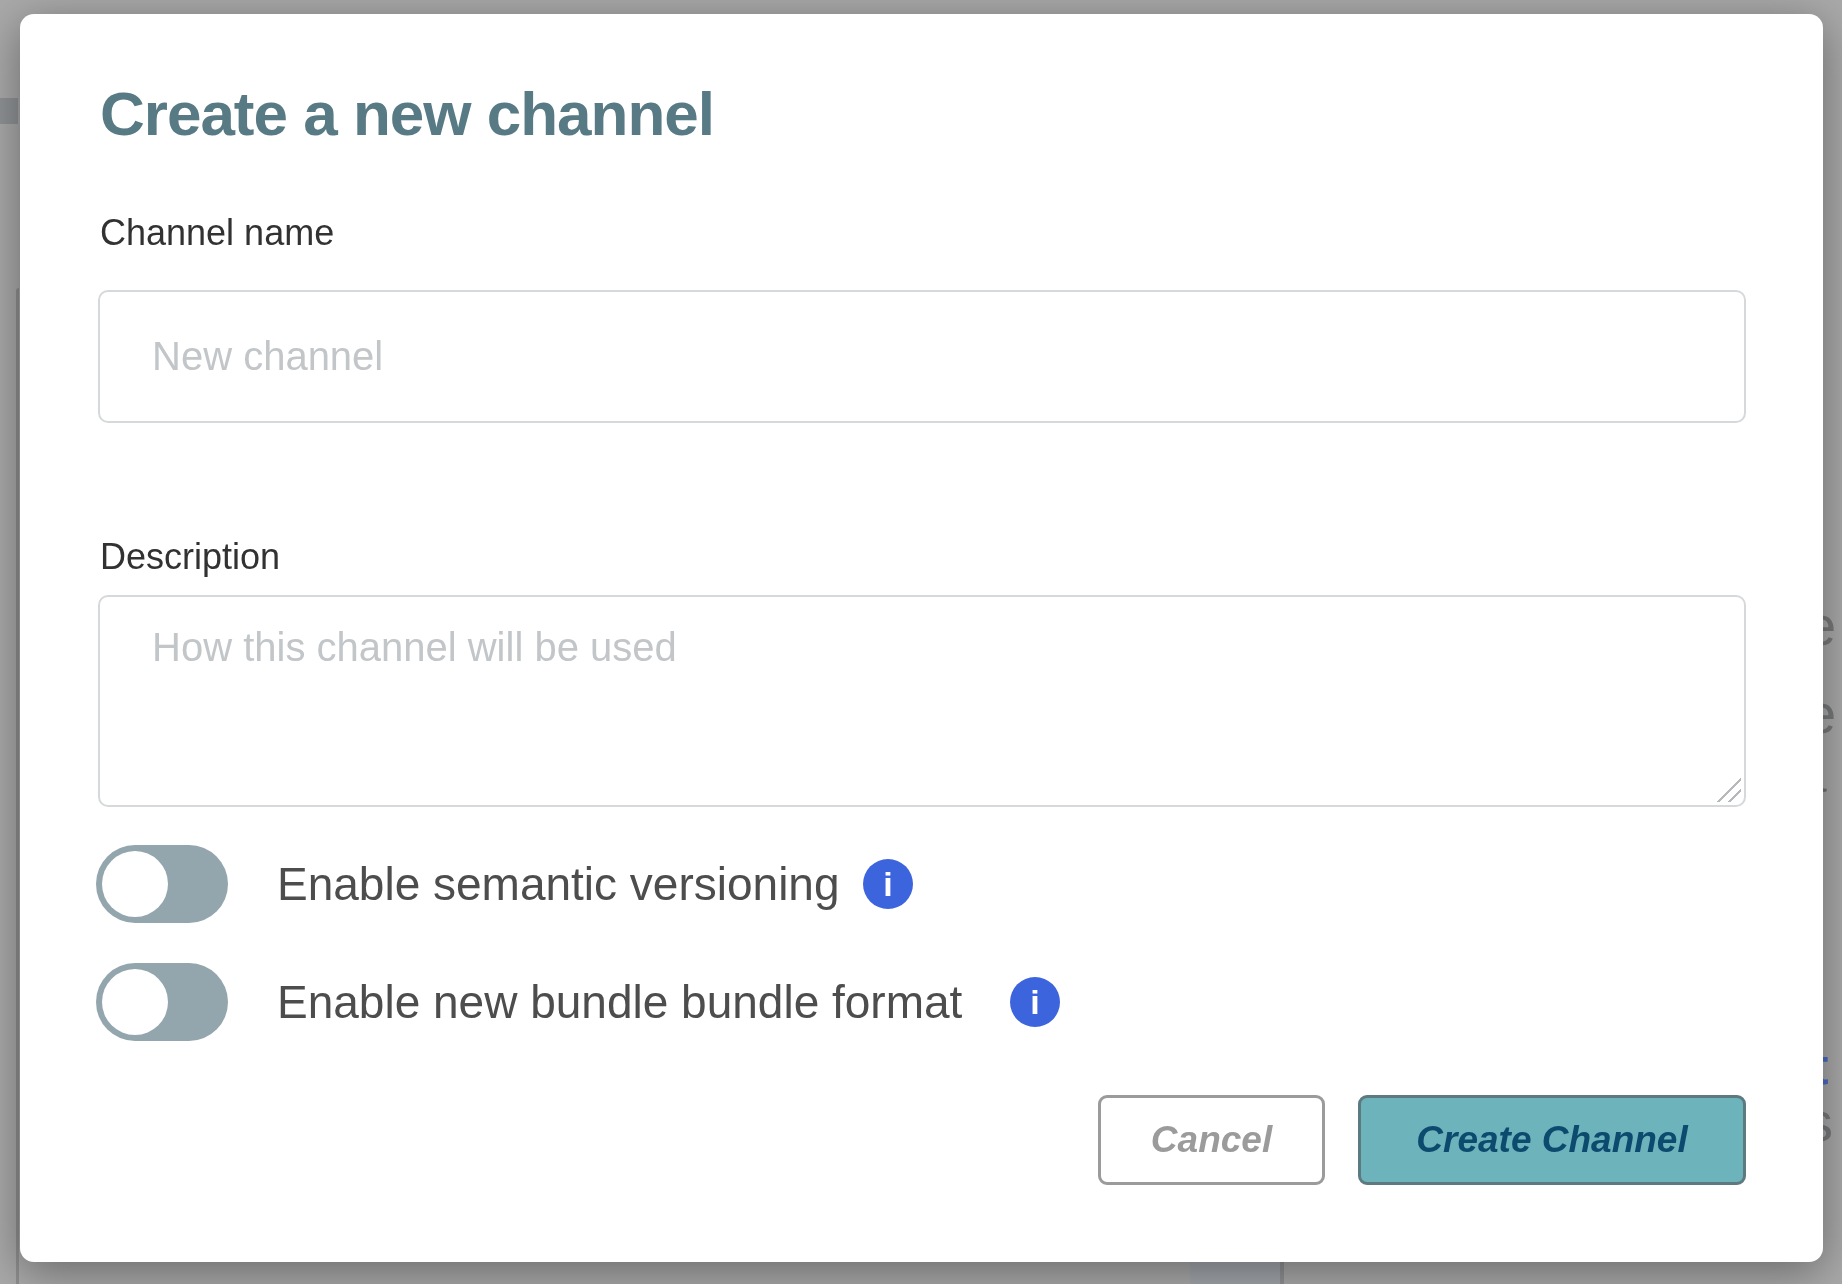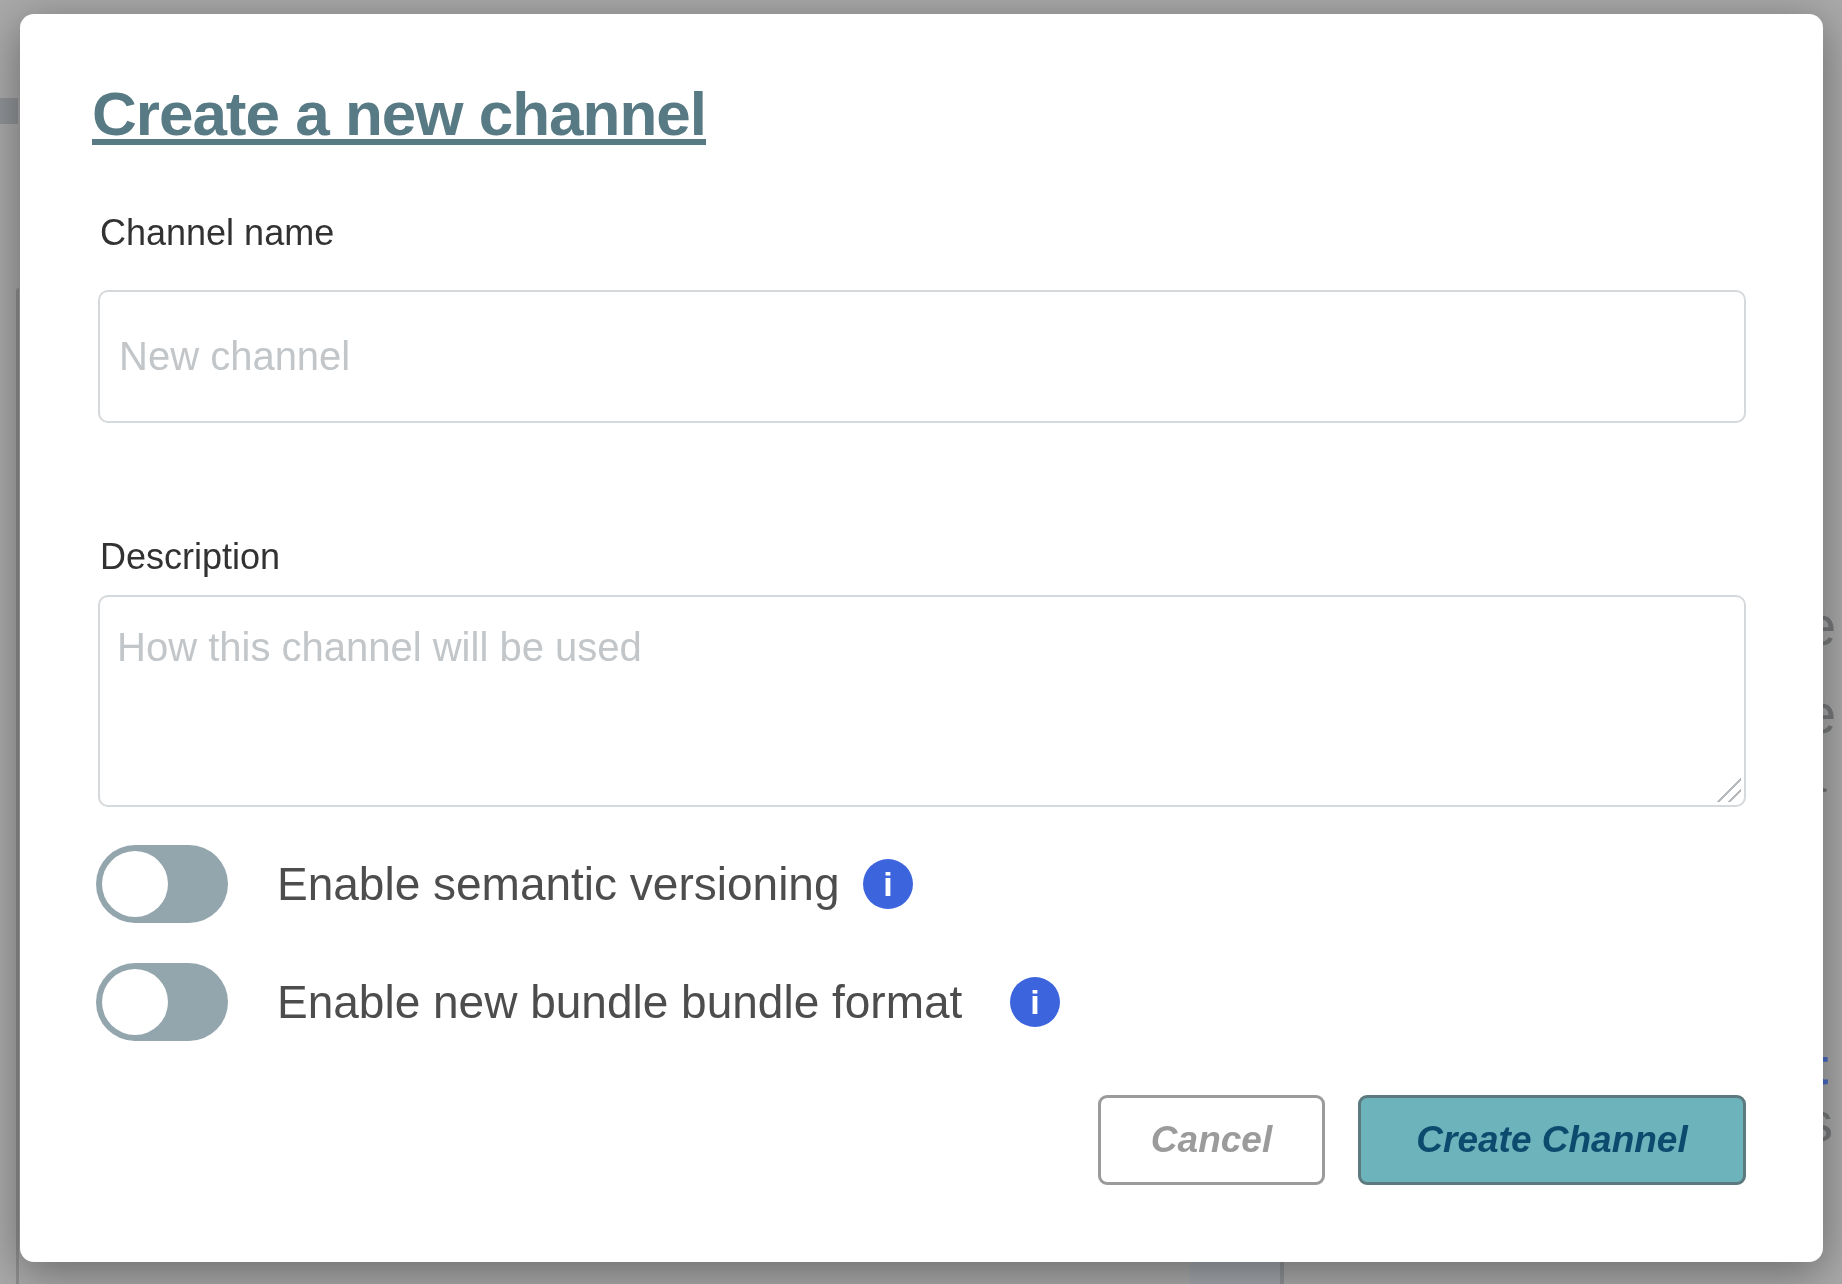--- a/index.html
+++ b/index.html
@@ -49,50 +49,49 @@
   
   .modal {
     position: absolute; left: 20px; top: 14px;
     width: 1803px; height: 1248px;
     background: #ffffff;
     border-radius: 14px;
     box-shadow: 0 10px 45px rgba(0,0,0,0.38);
     z-index: 10;
   }
   .modal-title {
-    position: absolute; left: 72px; top: 64px;
+    position: absolute; left: 80px; top: 64px;
     font-size: 62px; font-weight: bold; letter-spacing: -1px;
     color: #587a84;
-    text-decoration: underline;
   }
   .field-label {
     position: absolute; left: 80px;
     font-size: 36px; font-weight: normal; color: #323232;
   }
   .label-name { top: 198px; }
   .label-desc { top: 502px; margin-top: 20px; }
 
   .text-input {
     position: absolute; left: 78px; top: 276px;
     width: 1648px; height: 133px;
     border: 2px solid #d6d9db; border-radius: 10px;
     font-family: "Liberation Sans", "DejaVu Sans", sans-serif;
     font-size: 40px; color: #444;
-    padding: 0 19px; outline: none; background: #fff;
+    padding: 0 52px; outline: none; background: #fff;
   }
   .textarea-wrap {
     position: absolute; left: 78px; top: 581px;
     width: 1648px; height: 212px;
   }
   .text-area {
     width: 100%; height: 100%;
     border: 2px solid #d6d9db; border-radius: 10px;
     font-family: "Liberation Sans", "DejaVu Sans", sans-serif;
     font-size: 40px; color: #444;
-    padding: 28px 17px; outline: none; resize: none; background: #fff;
+    padding: 28px 52px; outline: none; resize: none; background: #fff;
     display: block;
   }
   .text-input::placeholder, .text-area::placeholder { color: #c2c6c9; opacity: 1; }
   .resize-handle {
     position: absolute; right: 5px; bottom: 5px; width: 24px; height: 24px;
     background:
       linear-gradient(135deg,
         transparent 0 50%, #b6b9bb 50% 56%,
         transparent 56% 72%, #b6b9bb 72% 78%,
         transparent 78% 100%);

